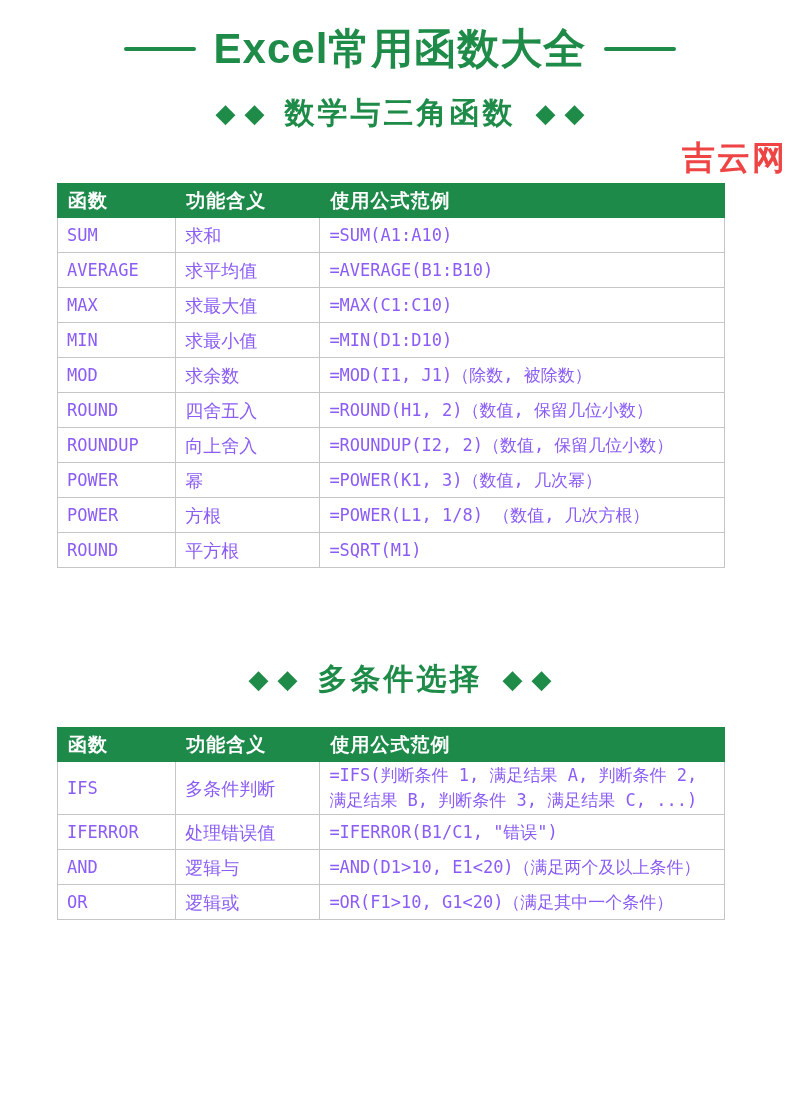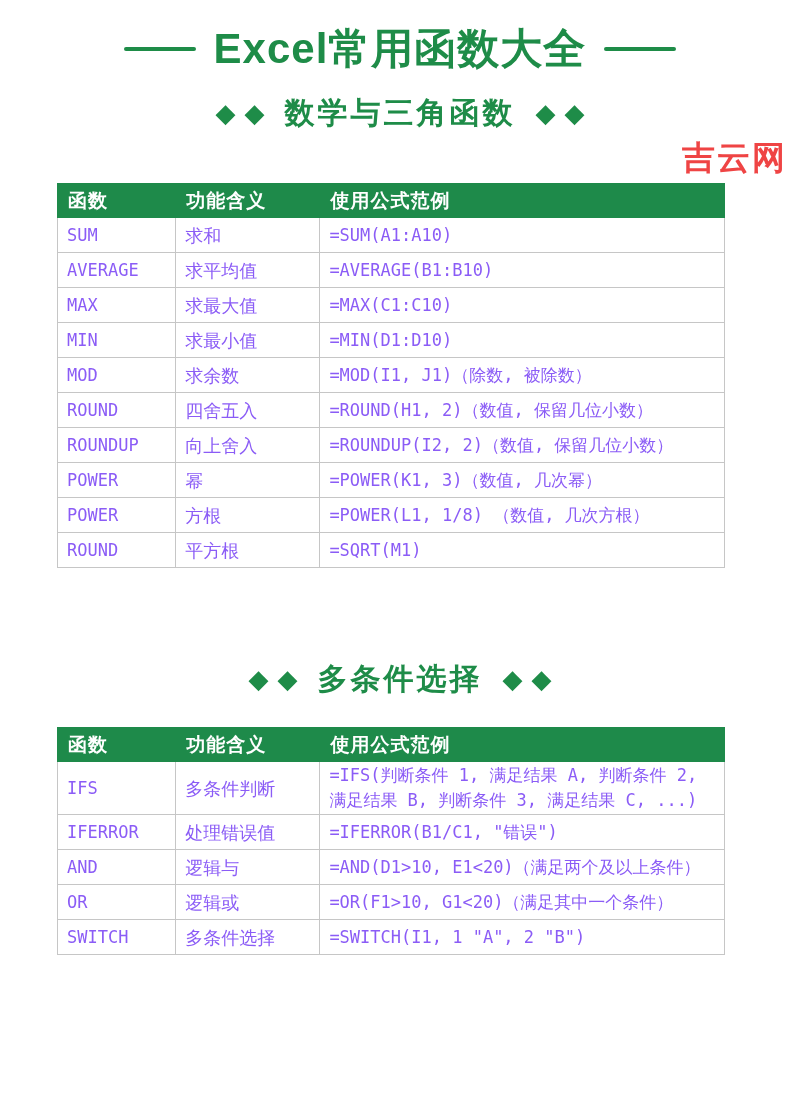--- a/index.html
+++ b/index.html
@@ -249,21 +249,16 @@
       <tr>
         <td class="fn">AND</td>
         <td class="mean">逻辑与</td>
         <td class="ex">=AND(D1&gt;10, E1&lt;20)（满足两个及以上条件）</td>
       </tr>
       <tr>
         <td class="fn">OR</td>
         <td class="mean">逻辑或</td>
         <td class="ex">=OR(F1&gt;10, G1&lt;20)（满足其中一个条件）</td>
       </tr>
-      <tr>
-        <td class="fn">SWITCH</td>
-        <td class="mean">多条件选择</td>
-        <td class="ex">=SWITCH(I1, 1 "A", 2 "B")</td>
-      </tr>
     </tbody>
   </table>
 
 </div>
 
 </body></html>

